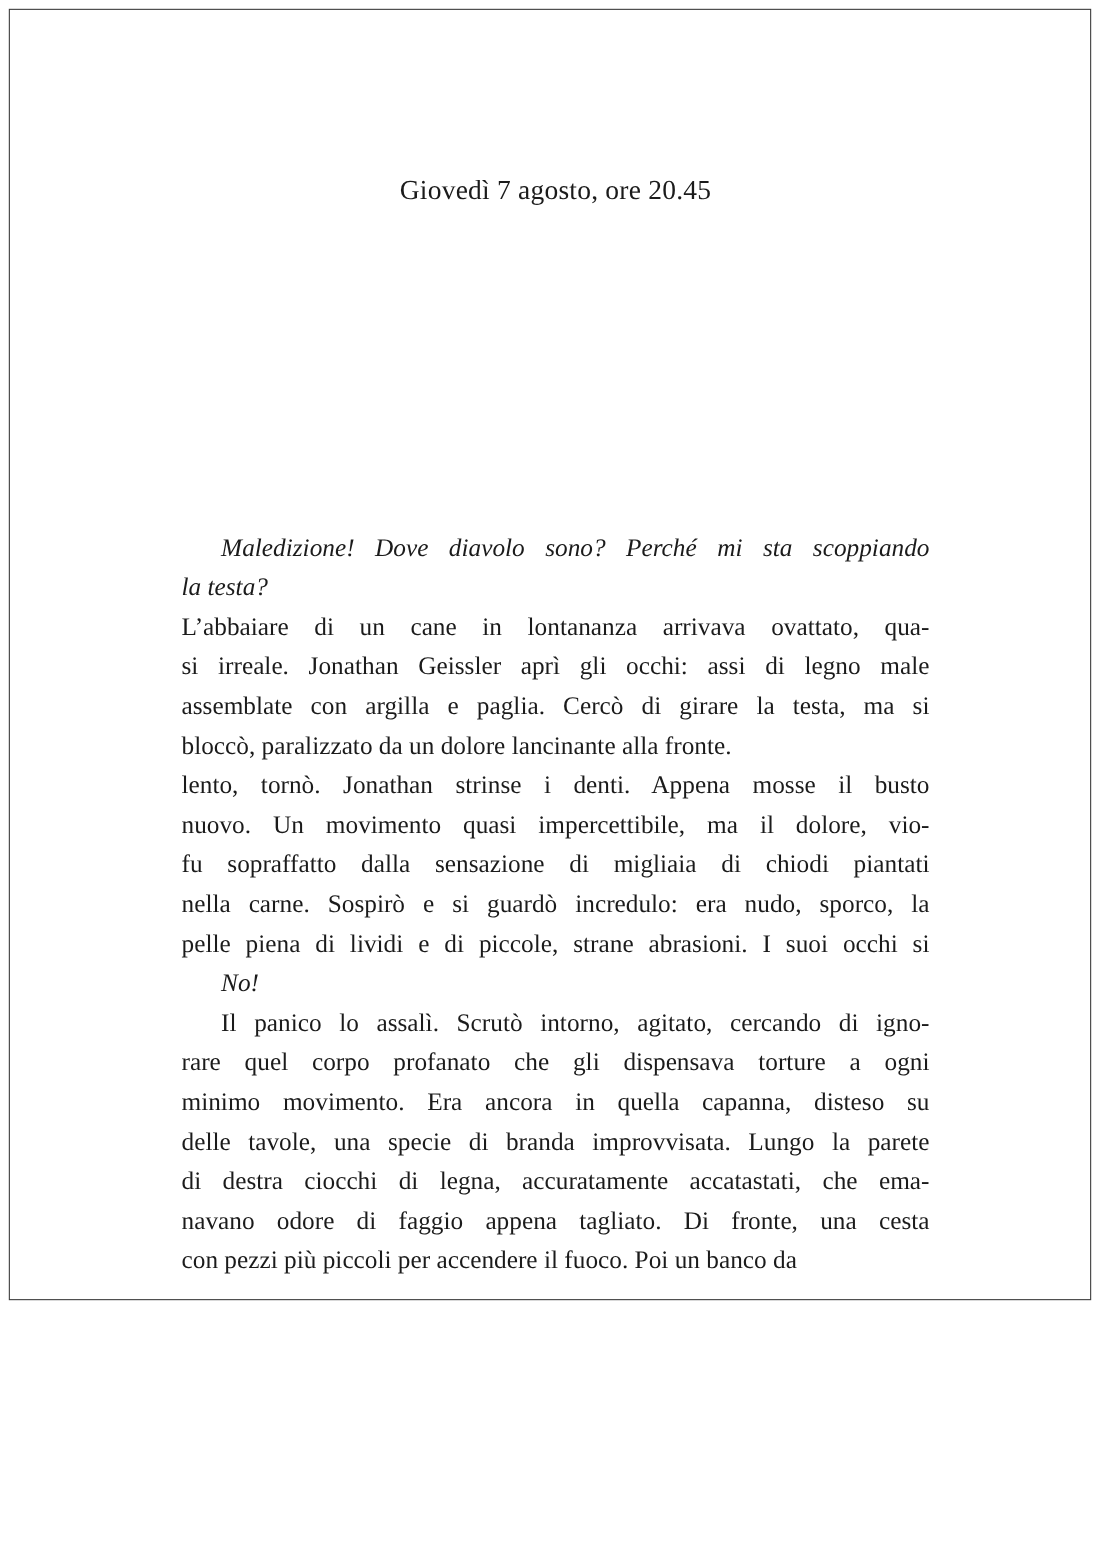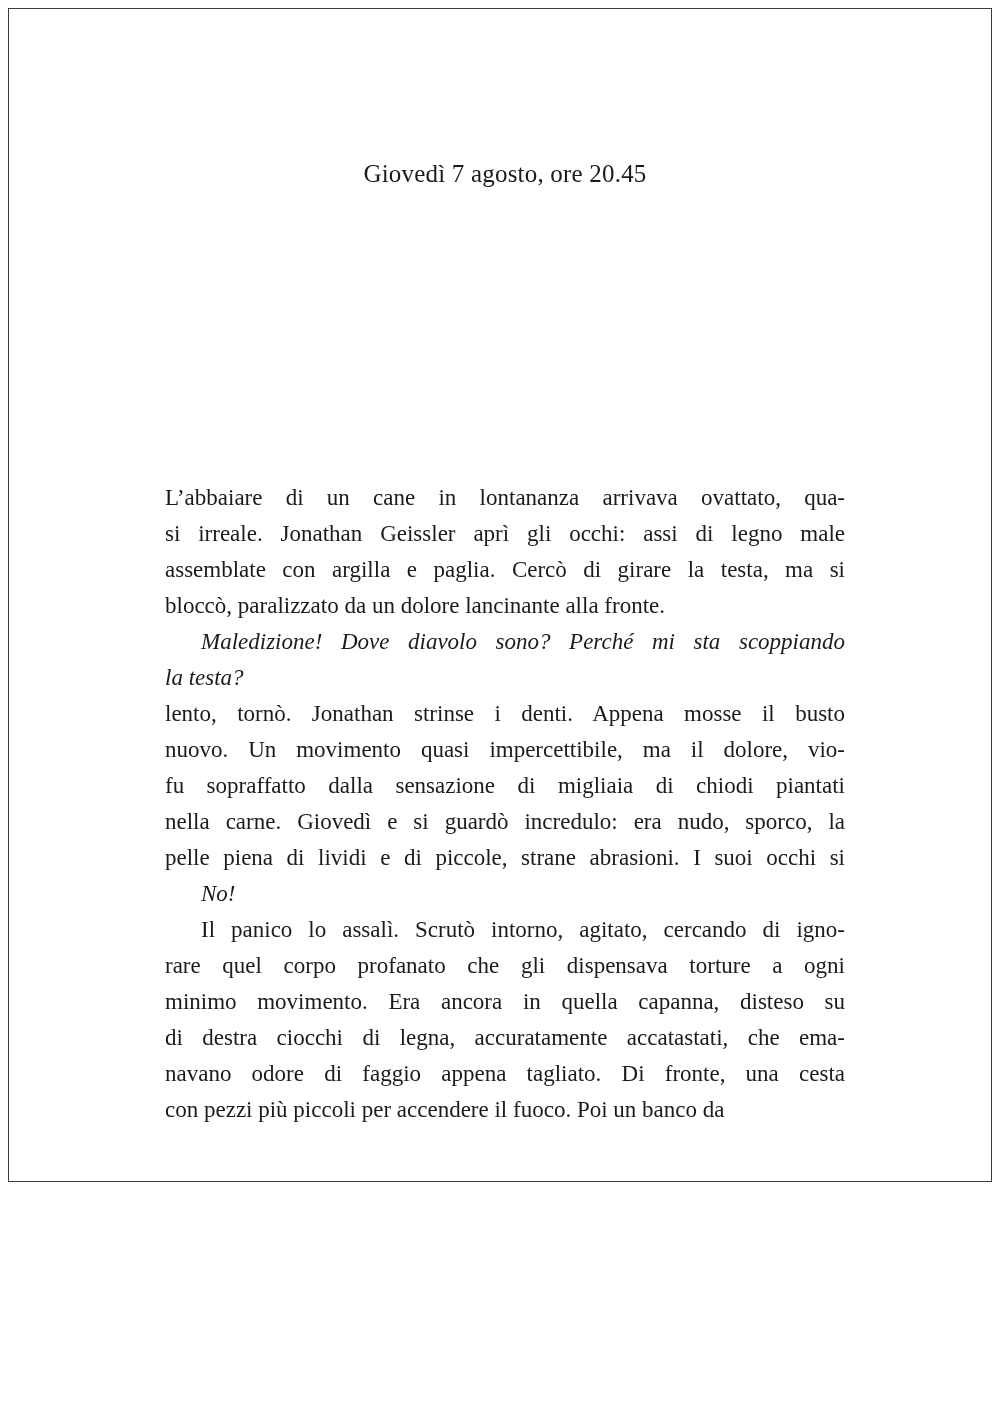--- a/index.html
+++ b/index.html
@@ -82,44 +82,45 @@
 </style>
 </head>
 <body>
 
 <div class="page">
   <div class="page-border"></div>
 
   <div class="chapter-heading">Giovedì 7 agosto, ore 20.45</div>
 
   <div class="body-text">
+      <div class="para italic">
+        <div class="line indent">Maledizione! Dove diavolo sono? Perché mi sta scoppiando</div>
+        <div class="line last">la testa?</div>
+      </div>
       <div class="para">
         <div class="line">L’abbaiare di un cane in lontananza arrivava ovattato, qua-</div>
         <div class="line">si irreale. Jonathan Geissler aprì gli occhi: assi di legno male</div>
         <div class="line">assemblate con argilla e paglia. Cercò di girare la testa, ma si</div>
         <div class="line last">bloccò, paralizzato da un dolore lancinante alla fronte.</div>
       </div>
-      <div class="para italic">
-        <div class="line indent">Maledizione! Dove diavolo sono? Perché mi sta scoppiando</div>
-        <div class="line last">la testa?</div>
-      </div>
       <div class="para">
         <div class="line">lento, tornò. Jonathan strinse i denti. Appena mosse il busto</div>
         <div class="line">nuovo. Un movimento quasi impercettibile, ma il dolore, vio-</div>
         <div class="line">fu sopraffatto dalla sensazione di migliaia di chiodi piantati</div>
-        <div class="line">nella carne. Giovedì e si guardò incredulo: era nudo, sporco, la</div>
+        <div class="line">nella carne. Sospirò e si guardò incredulo: era nudo, sporco, la</div>
         <div class="line">pelle piena di lividi e di piccole, strane abrasioni. I suoi occhi si</div>
       </div>
       <div class="para italic">
         <div class="line last indent">No!</div>
       </div>
       <div class="para">
         <div class="line indent">Il panico lo assalì. Scrutò intorno, agitato, cercando di igno-</div>
         <div class="line">rare quel corpo profanato che gli dispensava torture a ogni</div>
         <div class="line">minimo movimento. Era ancora in quella capanna, disteso su</div>
+        <div class="line">delle tavole, una specie di branda improvvisata. Lungo la parete</div>
         <div class="line">di destra ciocchi di legna, accuratamente accatastati, che ema-</div>
         <div class="line">navano odore di faggio appena tagliato. Di fronte, una cesta</div>
         <div class="line last">con pezzi più piccoli per accendere il fuoco. Poi un banco da</div>
       </div>
     </div>
 
   <div class="watermark">GIUNTI EDITORE RIPRODUZIONE VIETATA</div>
 
   <div class="page-number">5</div>
 </div>

